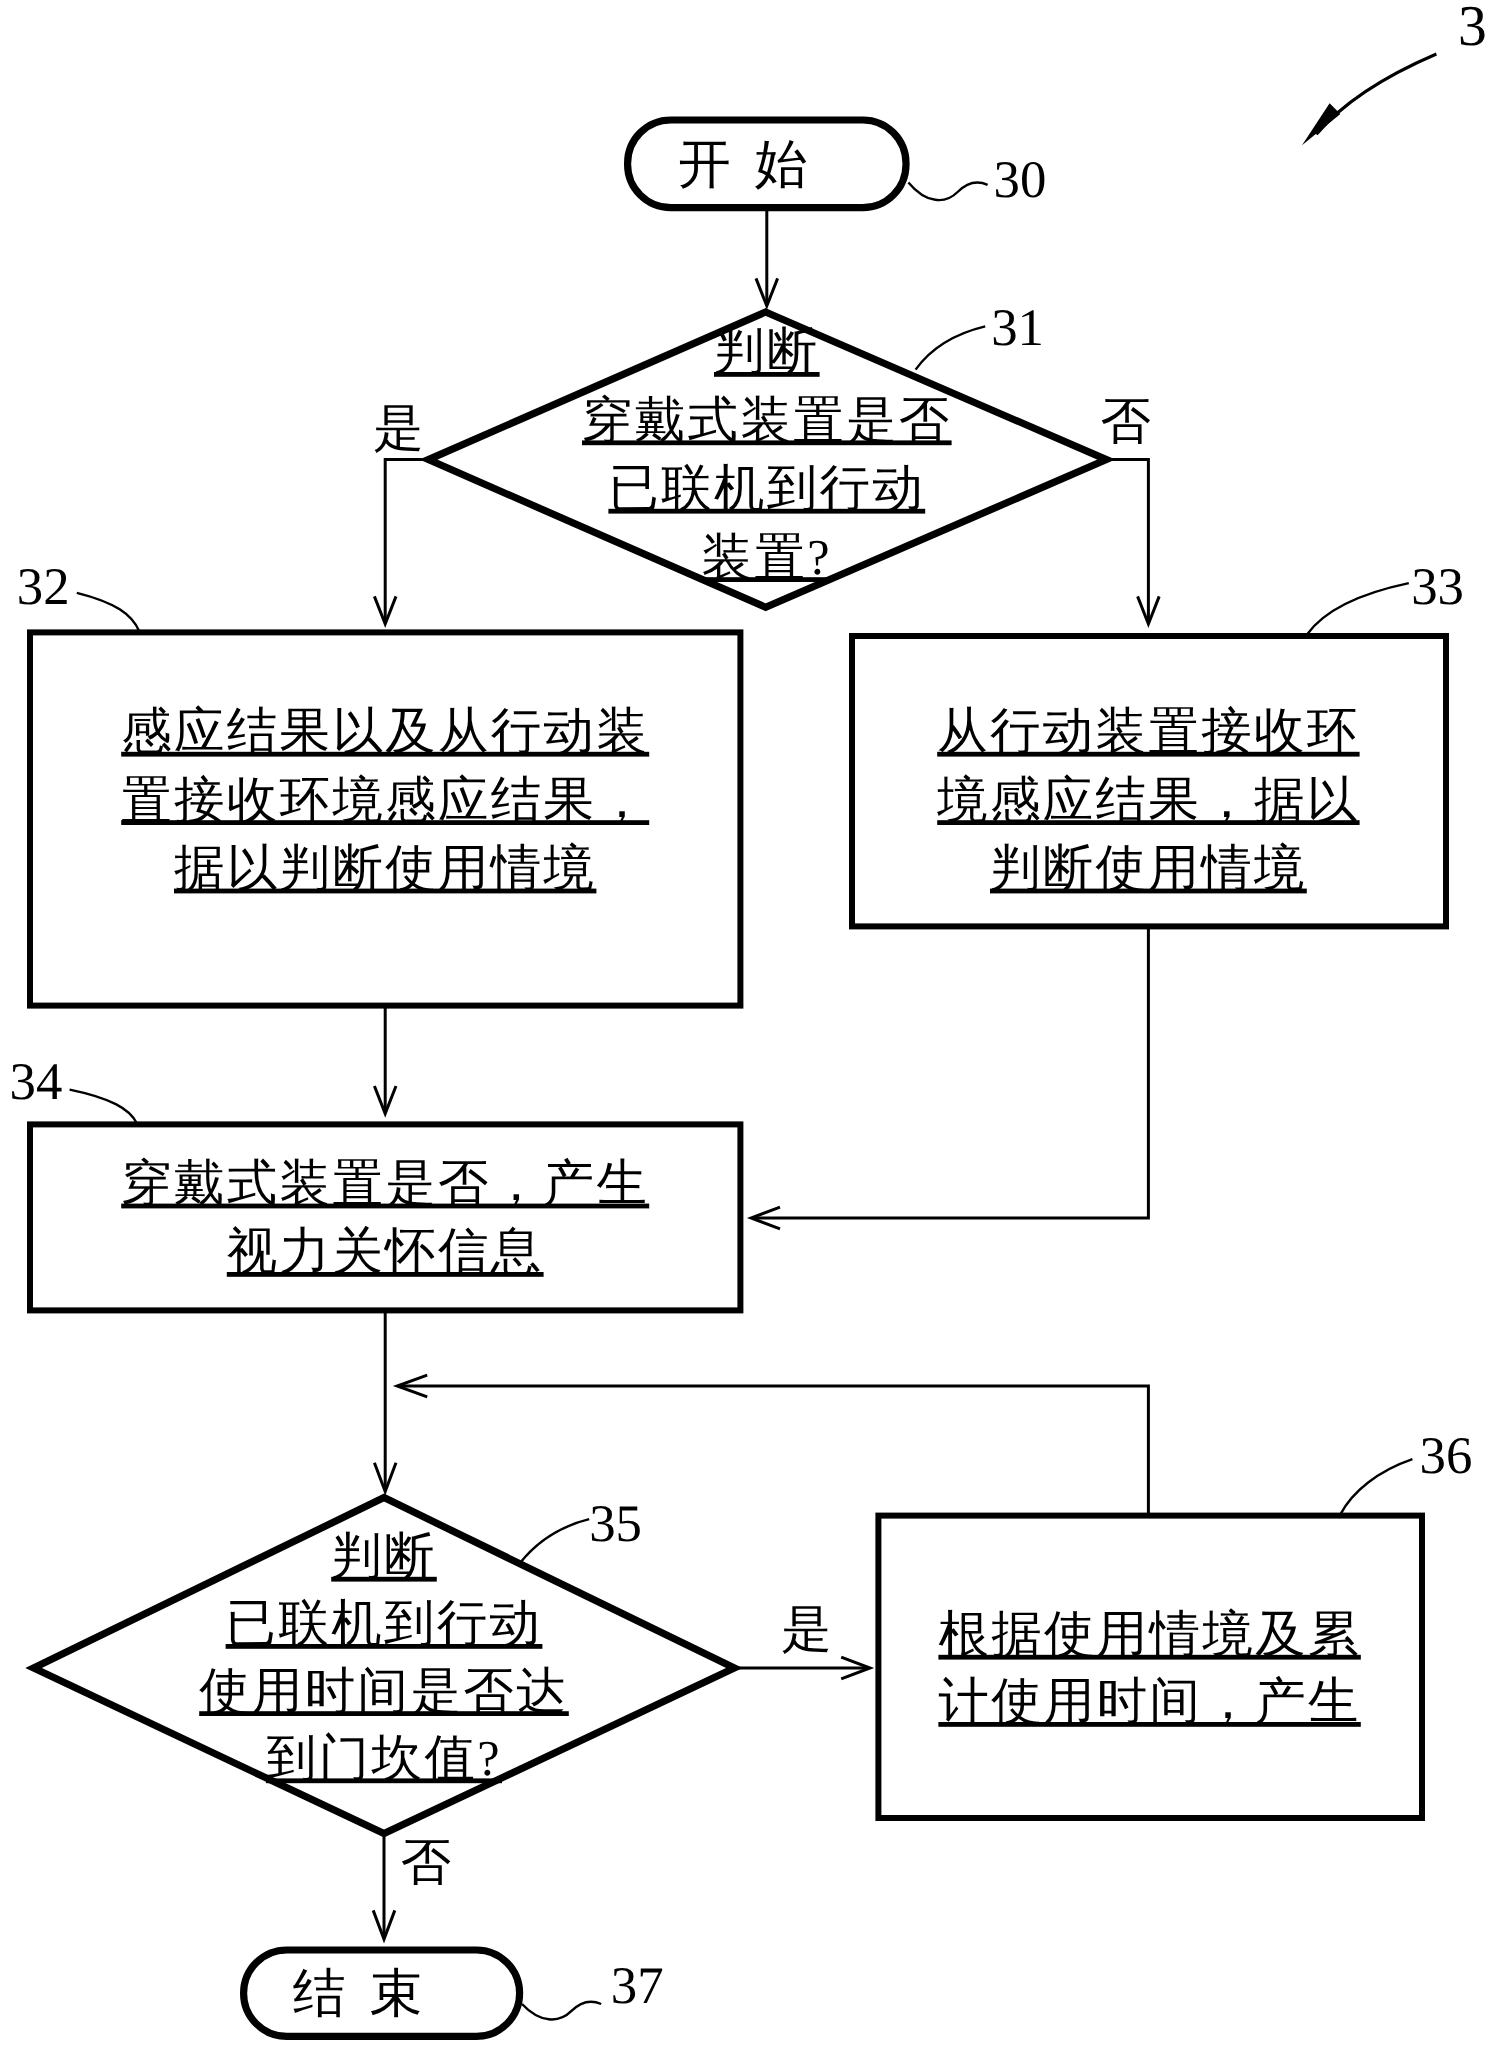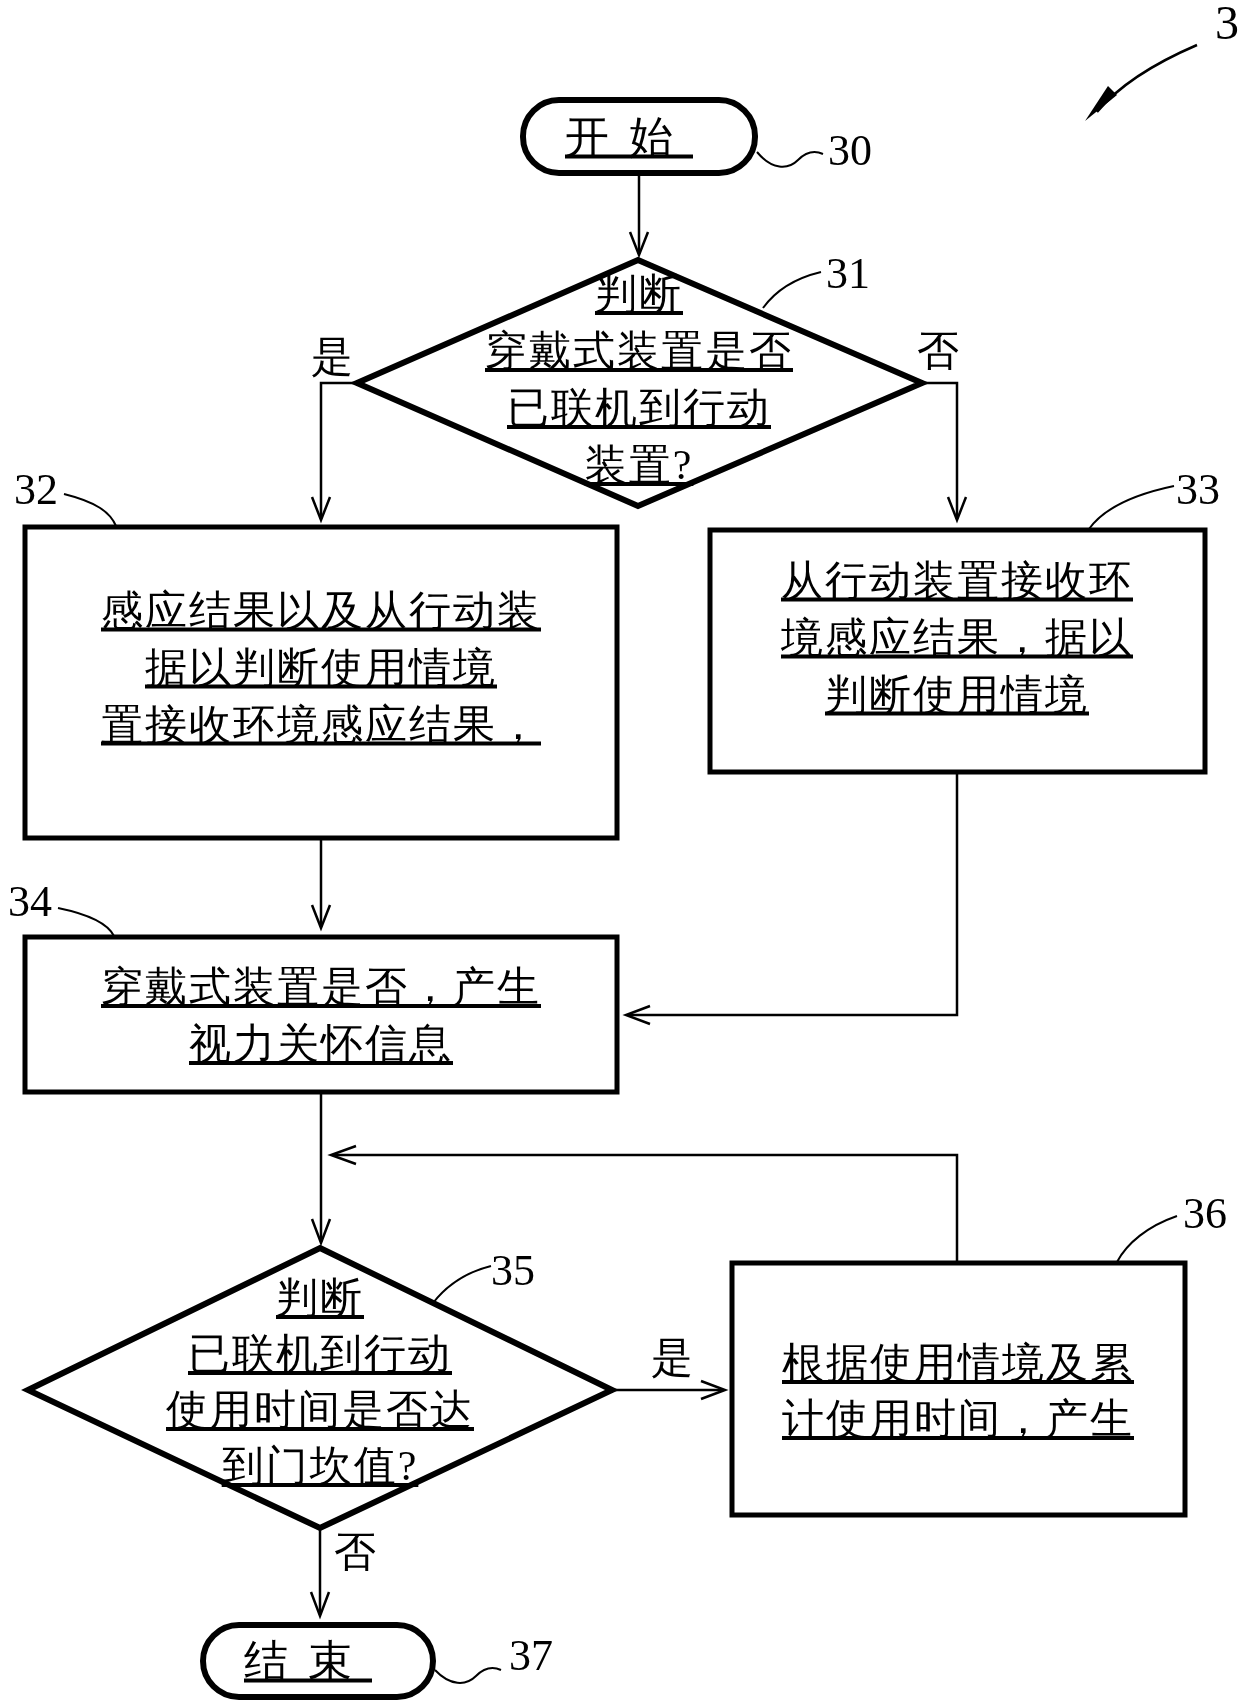--- a/index.html
+++ b/index.html
@@ -8,21 +8,21 @@
     font-family:"Liberation Serif","DejaVu Serif",serif;color:#000;overflow:hidden;
   }
   .layer{position:absolute;left:0;top:0;}
   .txt{position:absolute;transform:translate(-50%,-50%);white-space:nowrap;text-align:center;}
   .node-text{font-size:42px;letter-spacing:2px;}
   .node-text .line{line-height:57px;text-decoration:underline;}
   .tight .line{line-height:56px;}
   .ref{font-size:44px;}
   .fig-ref{font-size:48px;}
   .edge-label{font-size:42px;}
-  .terminator-label{font-size:44px;letter-spacing:20px;margin-left:-10px;text-decoration:underline;}
+  .terminator-label{font-size:44px;letter-spacing:20px;margin-left:-10px;}
 </style>
 </head>
 <body>
 
 <div class="canvas">
 
   <svg class="layer" width="1240" height="1706" viewBox="0 0 1240 1706">
     <g stroke="#000" stroke-width="2.5" fill="none">
 
       <path stroke-width="2.5" d="M 1197,45 C 1162,60 1122,82 1097,112"></path>
@@ -85,26 +85,26 @@
     <div class="line">穿戴式装置是否</div>
     <div class="line">已联机到行动</div>
     <div class="line">装置?</div>
   </div>
   <div class="txt ref" style="left:848px;top:273px">31</div>
   <div class="txt edge-label" style="left:332px;top:357px">是</div>
   <div class="txt edge-label" style="left:938px;top:351px">否</div>
 
   <div class="txt node-text" style="left:321px;top:668px">
     <div class="line">感应结果以及从行动装</div>
+    <div class="line">置接收环境感应结果，</div>
     <div class="line">据以判断使用情境</div>
-    <div class="line">置接收环境感应结果，</div>
   </div>
   <div class="txt ref" style="left:36px;top:489px">32</div>
 
-  <div class="txt node-text" style="left:957px;top:638px">
+  <div class="txt node-text" style="left:957px;top:668px">
     <div class="line">从行动装置接收环</div>
     <div class="line">境感应结果，据以</div>
     <div class="line">判断使用情境</div>
   </div>
   <div class="txt ref" style="left:1198px;top:489px">33</div>
 
   <div class="txt node-text" style="left:321px;top:1016px">
     <div class="line">穿戴式装置是否，产生</div>
     <div class="line">视力关怀信息</div>
   </div>

